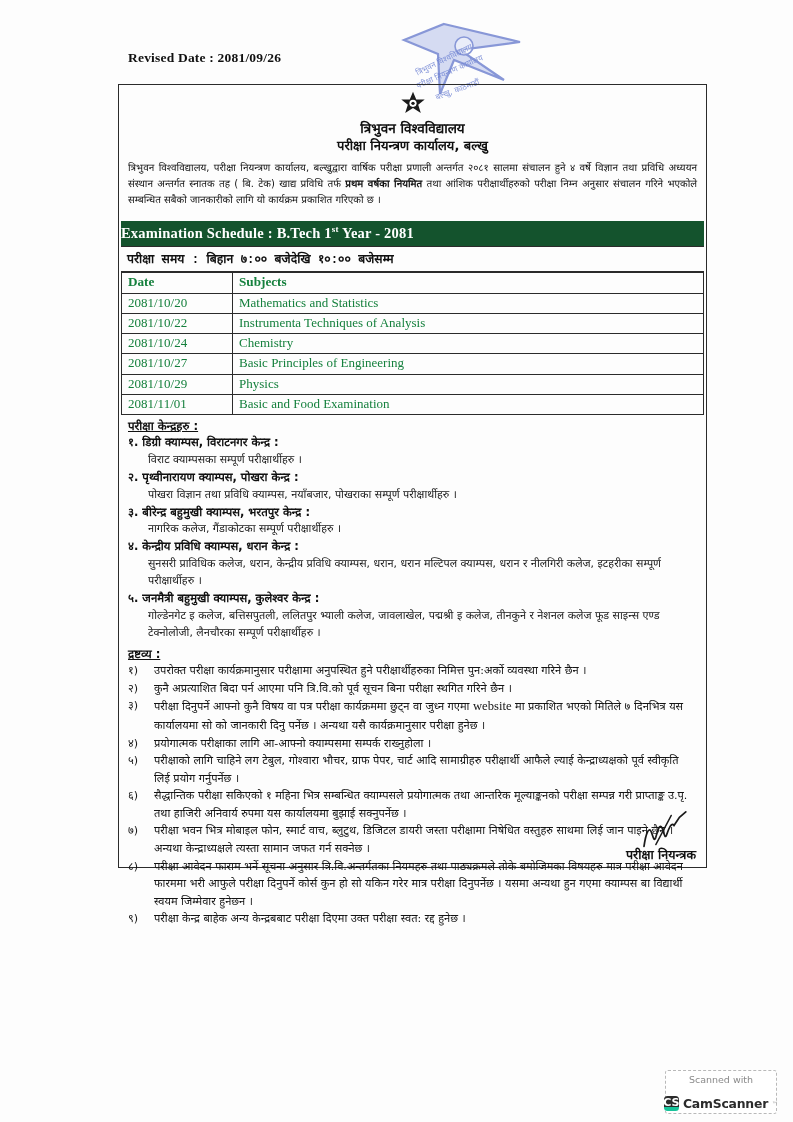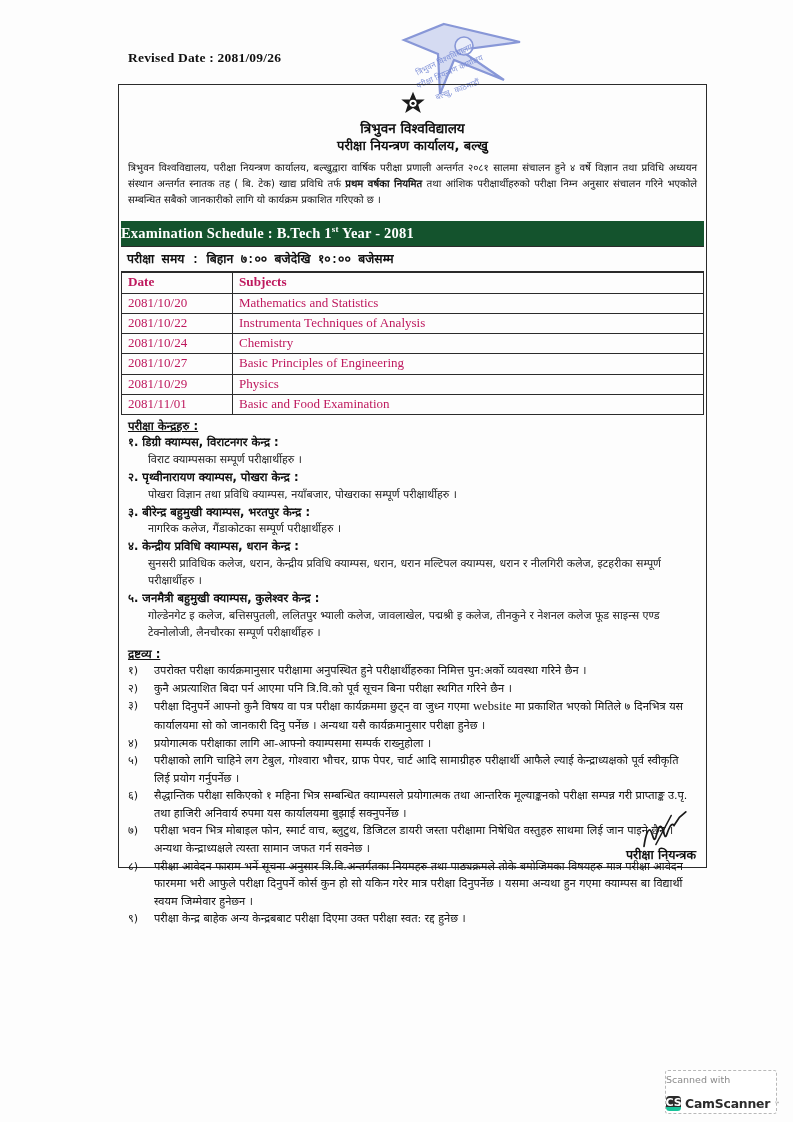--- a/index.html
+++ b/index.html
@@ -125,21 +125,21 @@
   table.sched {
     width: calc(100% - 4px);
     margin: 0 2px;
     border-collapse: collapse;
     font-family: "Liberation Serif", serif;
   }
   table.sched th, table.sched td {
     border: 1.2px solid #2b2b2b;
     padding: 1px 6px 2px 6px;
     font-size: 13px;
-    color: #be185d;
+    color: #15803d;
     line-height: 1.25;
   }
   table.sched th {
     text-align: left;
     font-weight: bold;
     font-size: 13.2px;
   }
   table.sched td.date-cell, table.sched th.date-head {
     width: 98px;
     white-space: nowrap;
@@ -226,20 +226,21 @@
     left: 665px;
     top: 1070px;
     width: 112px;
     height: 44px;
     border: 1.4px dashed #b9b9b9;
     border-radius: 3px;
     background: #ffffff;
     box-sizing: border-box;
     display: flex;
     flex-direction: column;
+    align-items: center;
     justify-content: center;
     gap: 11px;
   }
   .cs-top {
     font-family: "DejaVu Sans", sans-serif;
     font-size: 9.5px;
     color: #8a8a8a;
   }
   .cs-bottom {
     display: flex;

